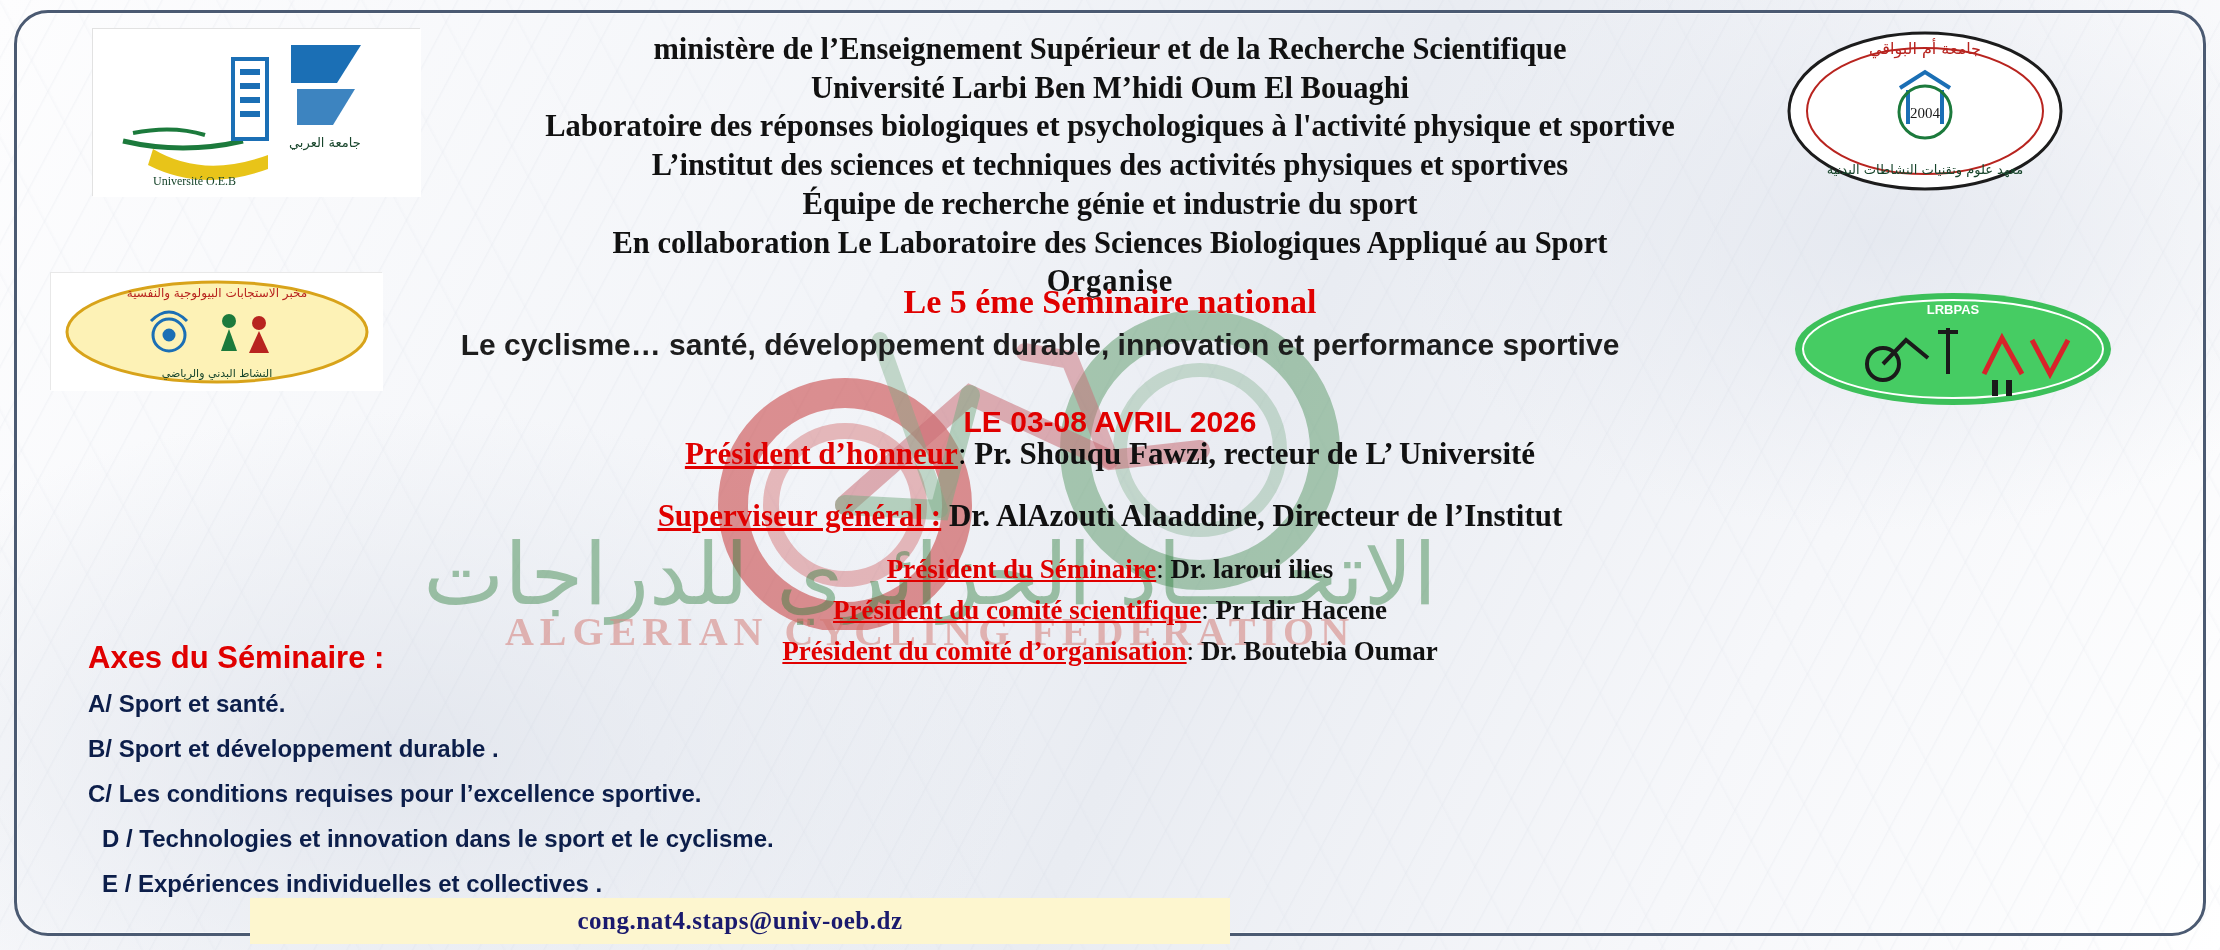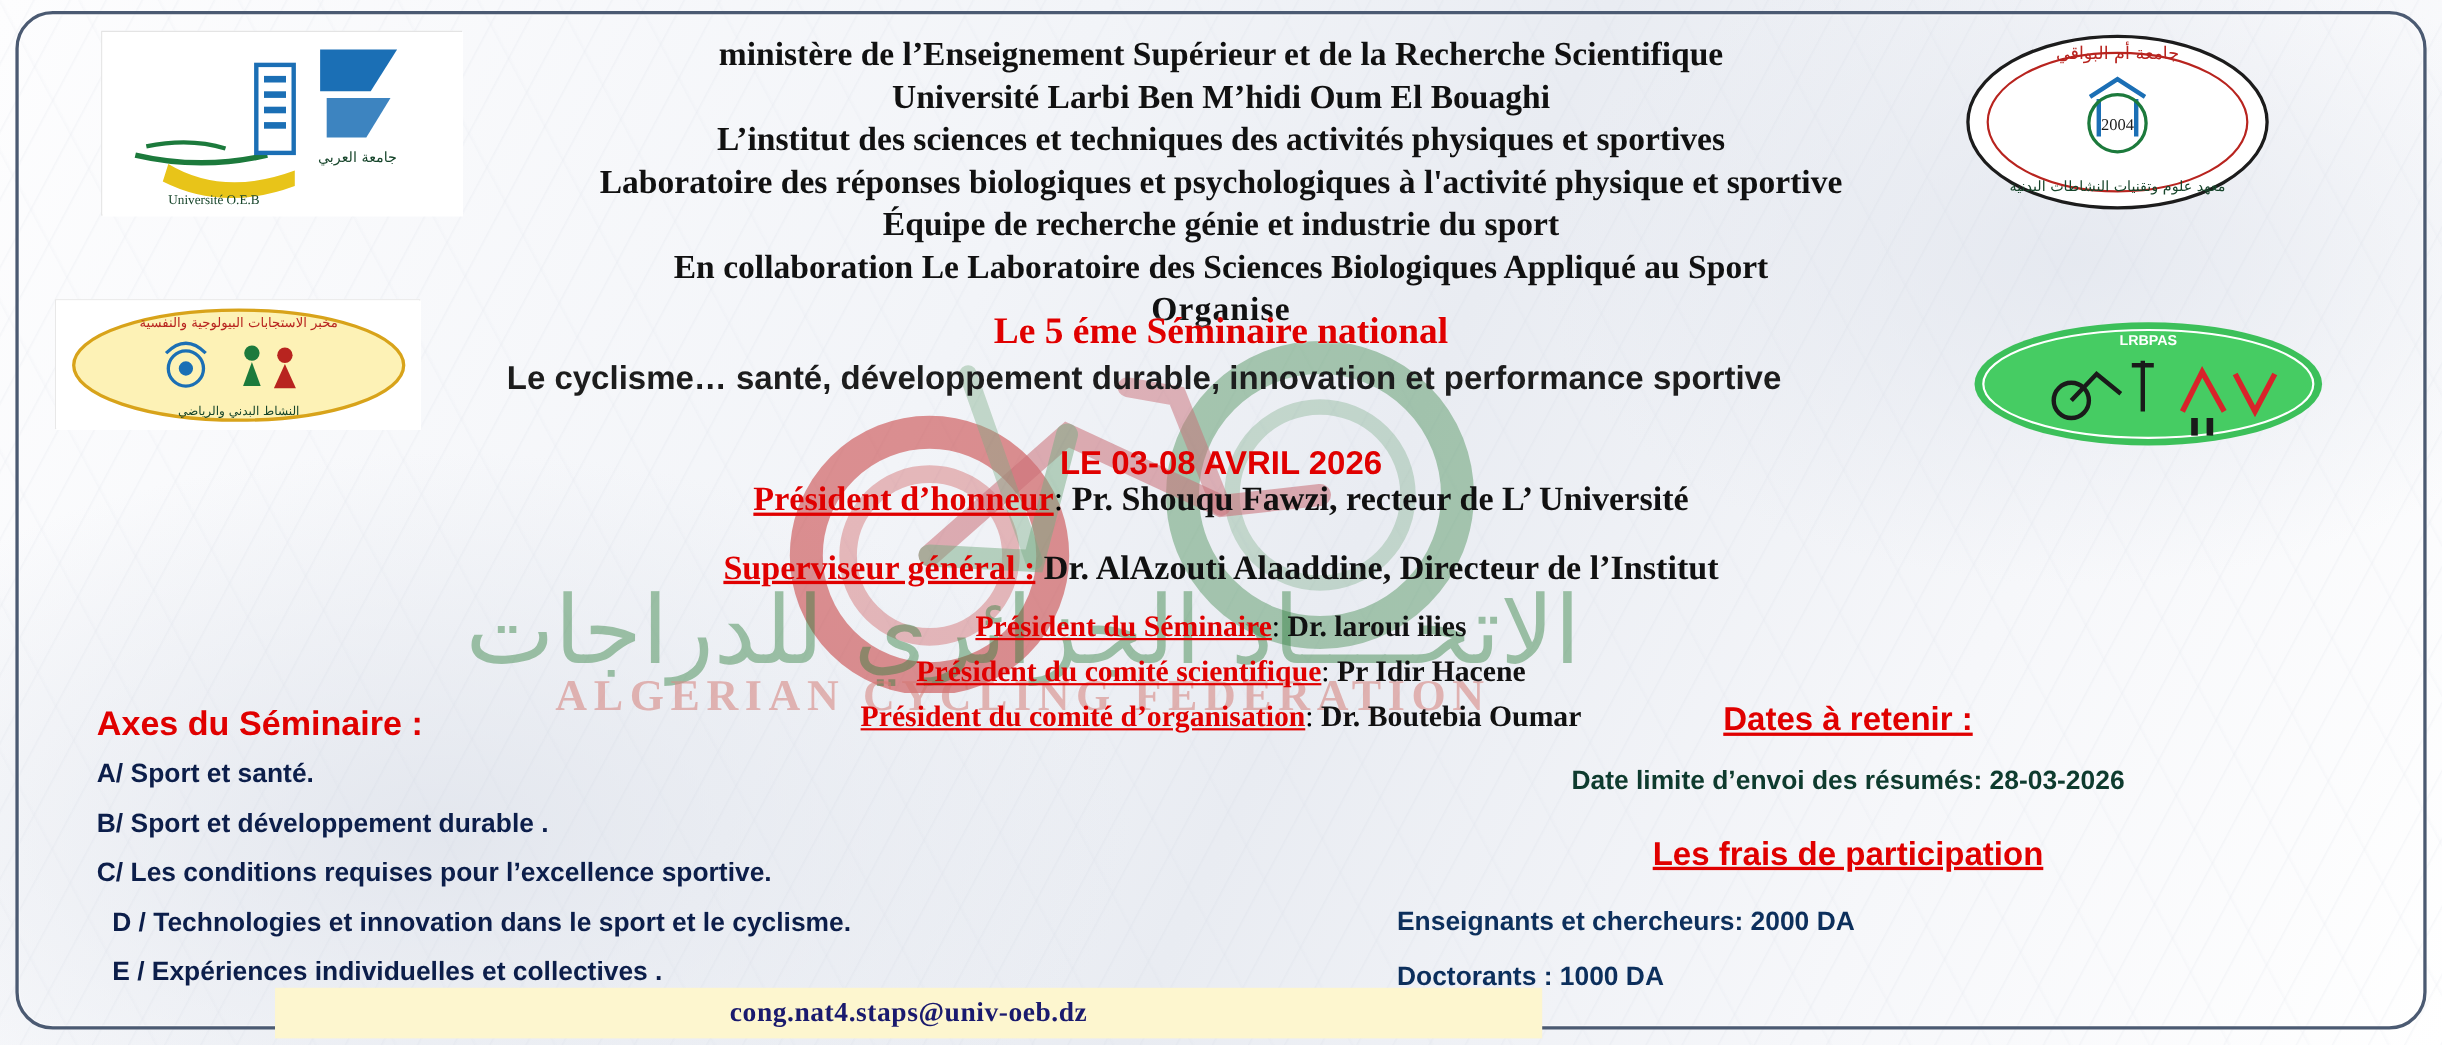--- a/index.html
+++ b/index.html
@@ -258,21 +258,21 @@
     font-weight: bold;
     font-size: 24px;
     margin-bottom: 22px;
     text-align: left;
     padding-left: 30px;
   }
 
   
   .email-bar {
     position: absolute;
-    left: 250px; top: 898px; width: 1152px; height: 46px;
+    left: 250px; top: 898px; width: 980px; height: 46px;
     background: #fdf6cf;
     z-index: 9;
     display: flex;
     align-items: center;
     justify-content: center;
   }
   .email-bar .mail {
     color: #1a1a6e;
     font-family: "Liberation Serif", serif;
     font-weight: bold;
@@ -383,22 +383,22 @@
       <g fill="#1a1a1a">
         <rect x="204" y="92" width="6" height="16"></rect>
         <rect x="218" y="92" width="6" height="16"></rect>
       </g>
     </svg>
   </div>
 
   <div class="header-block">
     <div class="line l1">ministère de l’Enseignement Supérieur et de la Recherche Scientifique</div>
     <div class="line l2">Université Larbi Ben M’hidi Oum El Bouaghi</div>
+    <div class="line l4">Laboratoire des réponses biologiques et psychologiques à l'activité physique et sportive</div>
     <div class="line l3">L’institut des sciences et techniques des activités physiques et sportives</div>
-    <div class="line l4">Laboratoire des réponses biologiques et psychologiques à l'activité physique et sportive</div>
     <div class="line l5">Équipe de recherche génie et industrie du sport</div>
     <div class="line l6">En collaboration Le Laboratoire des Sciences Biologiques Appliqué au Sport</div>
     <div class="line l7">Organise</div>
   </div>
 
   <div class="seminar-title">Le 5 éme Séminaire national</div>
   <div class="seminar-theme">Le cyclisme… santé, développement durable, innovation et performance sportive</div>
   <div class="seminar-dates">LE 03-08  AVRIL 2026</div>
 
   <div class="officials">
@@ -423,26 +423,19 @@
     <div class="heading">Axes du Séminaire :</div>
     <ul>
       <li>A/ Sport et santé.</li>
       <li>B/ Sport et développement durable .</li>
       <li>C/ Les conditions requises pour l’excellence sportive.</li>
       <li class="indent">D / Technologies et innovation dans le sport et le cyclisme.</li>
       <li class="indent">E / Expériences individuelles et collectives .</li>
     </ul>
   </div>
 
-  <div class="right-col">
-    <div class="dates-head">Dates à retenir :</div>
-    <div class="deadline">Date limite d’envoi des résumés: 28-03-2026</div>
-    <div class="fees-head">Les frais de participation</div>
-    <div class="fee">Enseignants et chercheurs: 2000 DA</div>
-    <div class="fee">Doctorants : 1000 DA</div>
-  </div>
 
   <div class="email-bar">
     <span class="mail">cong.nat4.staps@univ-oeb.dz</span>
   </div>
 
   <div class="frame"></div>
 </div>
 
 </body></html>

